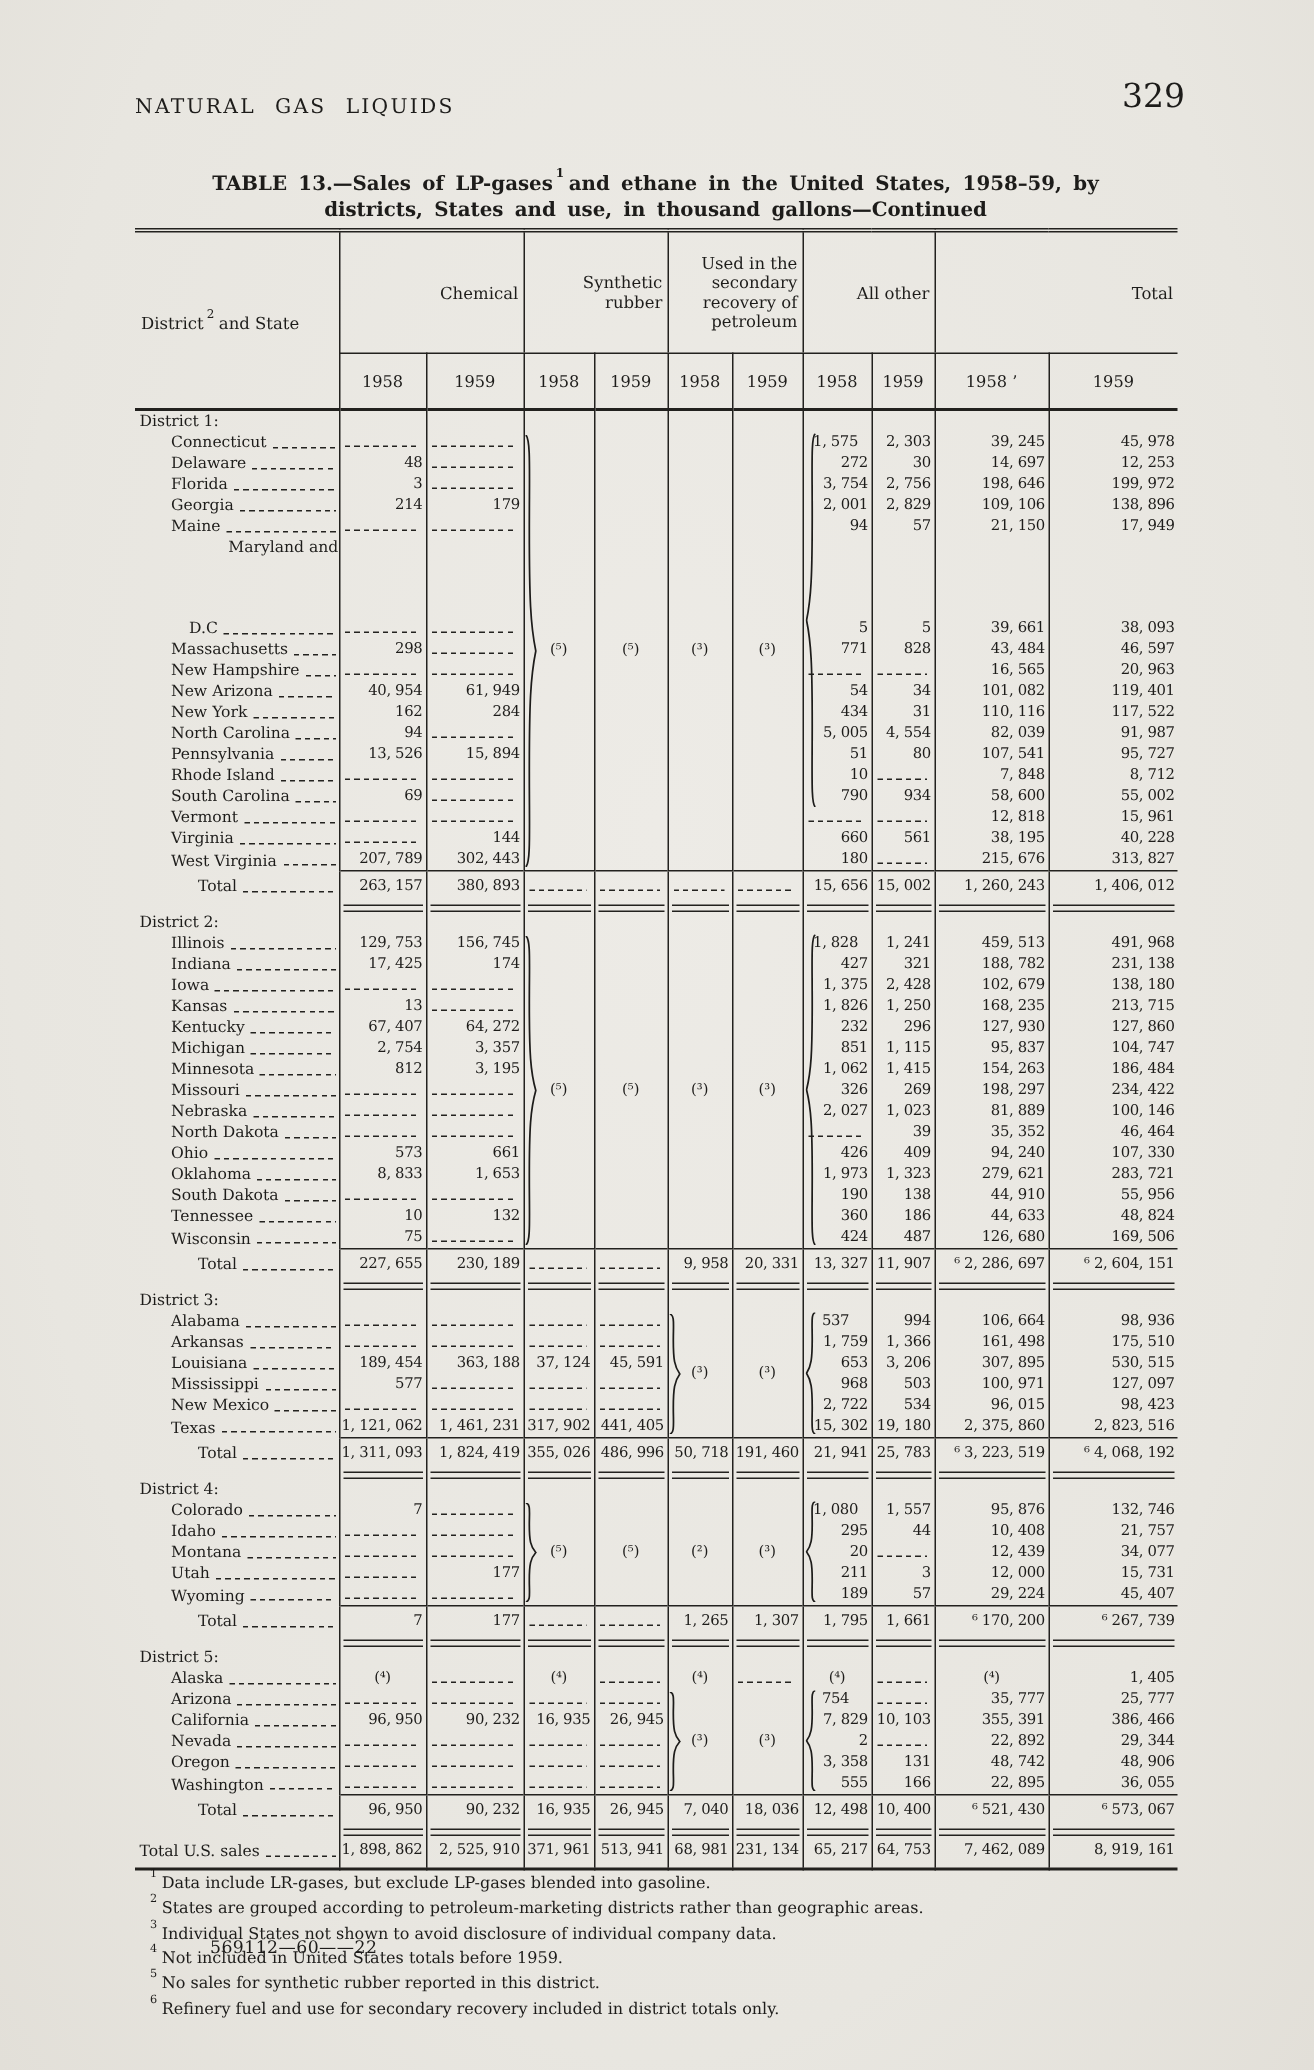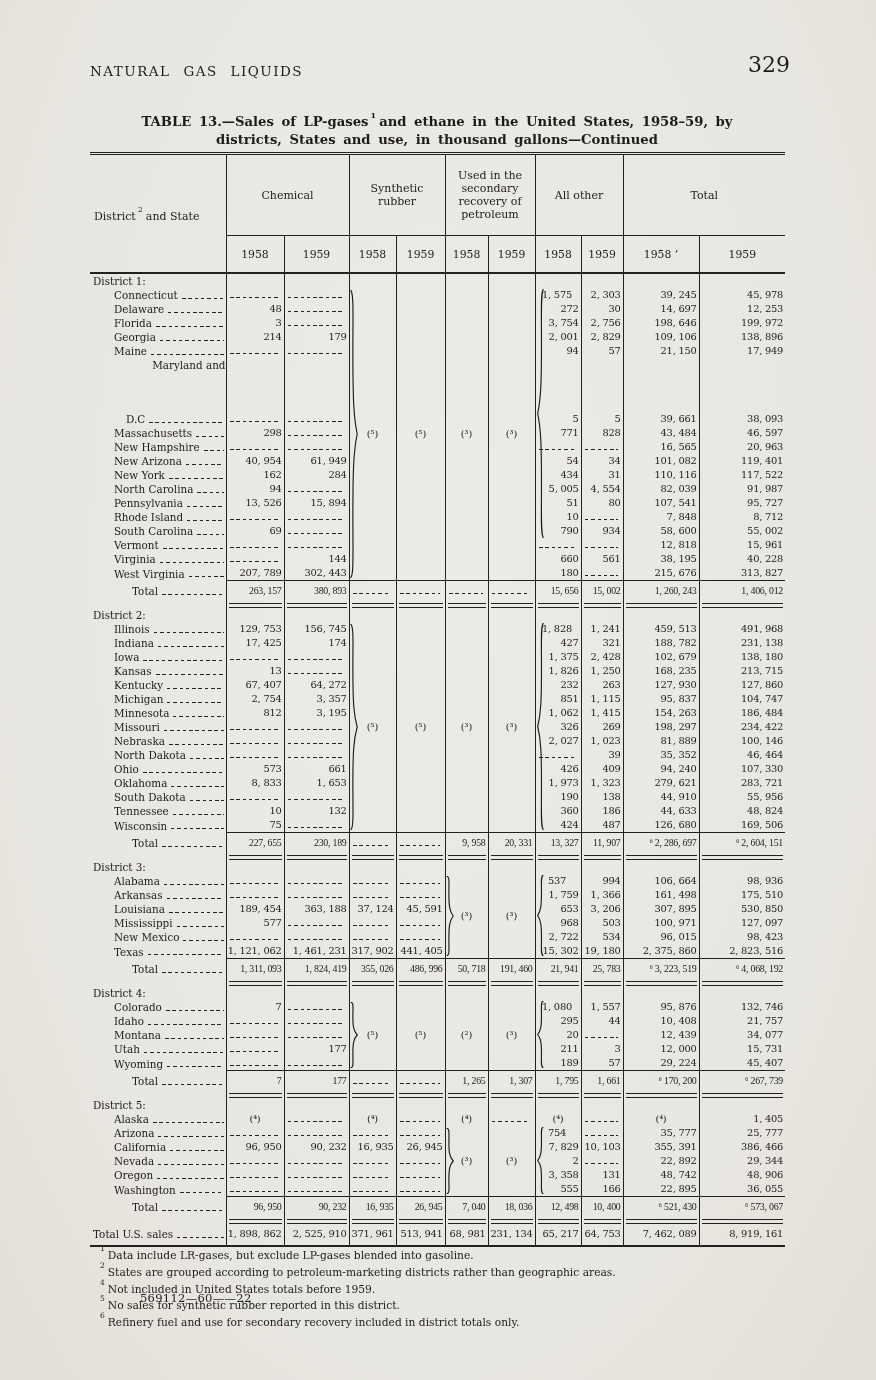--- a/index.html
+++ b/index.html
@@ -19,30 +19,30 @@
   .stubhead sup{font-weight:normal;}
 
   .table-wrap{position:absolute; top:152px; left:90px; width:695px;}
   table{width:695px; border-collapse:collapse; table-layout:fixed;
         border-top:3px double var(--ink); border-bottom:2px solid var(--ink);}
   th,td{padding:0; font-weight:normal;}
 
   th.stubhead{border-bottom:2px solid var(--ink); text-align:left; vertical-align:middle;
     padding:14px 0 10px 4px; font-size:11px;}
   th.group{border-left:1px solid var(--ink); border-bottom:1px solid var(--ink);
-    height:80px; vertical-align:middle; text-align:center; font-size:11px; line-height:13px; padding:0 3px;}
+    height:80px; vertical-align:middle; text-align:right; font-size:11px; line-height:13px; padding:0 3px;}
   th.year{border-left:1px solid var(--ink); border-bottom:2px solid var(--ink);
     height:36px; vertical-align:middle; font-size:10.8px;}
 
   td{line-height:var(--rh); vertical-align:bottom; font-size:10.4px;}
   td.num{text-align:right; padding-right:2px; white-space:nowrap; font-size:9.9px; letter-spacing:-0.25px;}
   td.ctr{text-align:center; padding-right:0;}
   td.mid{vertical-align:middle; text-align:center; position:relative; font-size:9.9px;}
   .vl{border-left:1px solid var(--ink);}
-  .tt{border-top:1px solid var(--ink);font-family:Liberation Serif, serif;}
+  .tt{border-top:1px solid var(--ink);}
   tr.total-row td{padding-top:3px; padding-bottom:2px;}
   tr.us-row td{padding-top:3px; padding-bottom:4px;}
   tr.district-row td{height:var(--rh);}
   tr.rule-row td{height:8px;}
   .dbl{height:3px; border-top:1px solid var(--ink); border-bottom:1px solid var(--ink); margin:1px 2px 0 2px;}
 
   .dashfill{height:1px; margin:0 3px 4px 3px;
     background:repeating-linear-gradient(90deg, #23221f 0 3.5px, transparent 3.5px 6.3px);}
   .stub-cell{padding:0;}
   .stub{display:flex;text-align:right;}
@@ -579,21 +579,21 @@
           <tr class="state-row">
             <td class="stub-cell">
               <div class="stub ind-s">
                 <span>Kentucky</span>
                 <span class="leader"></span>
               </div>
             </td>
             <td class="num vl">67, 407</td>
             <td class="num vl">64, 272</td>
             <td class="num vl">232</td>
-            <td class="num vl">263</td>
+            <td class="num vl">296</td>
             <td class="num vl">127, 930</td>
             <td class="num vl">127, 860</td>
           </tr>
           <tr class="state-row">
             <td class="stub-cell">
               <div class="stub ind-s">
                 <span>Michigan</span>
                 <span class="leader"></span>
               </div>
             </td>
@@ -885,21 +885,21 @@
                 <span class="leader"></span>
               </div>
             </td>
             <td class="num vl">189, 454</td>
             <td class="num vl">363, 188</td>
             <td class="num vl">37, 124</td>
             <td class="num vl">45, 591</td>
             <td class="num vl">653</td>
             <td class="num vl">3, 206</td>
             <td class="num vl">307, 895</td>
-            <td class="num vl">530, 850</td>
+            <td class="num vl">530, 515</td>
           </tr>
           <tr class="state-row">
             <td class="stub-cell">
               <div class="stub ind-s">
                 <span>Mississippi</span>
                 <span class="leader"></span>
               </div>
             </td>
             <td class="num vl">577</td>
             <td class="num vl">
@@ -1413,20 +1413,21 @@
             <td class="num vl">7, 462, 089</td>
             <td class="num vl">8, 919, 161</td>
           </tr>
         </tbody>
     </table>
   </div>
 
   <div class="footnotes">
     <div class="fn"><sup>1</sup><span>Data include LR-gases, but exclude LP-gases blended into gasoline.</span></div>
     <div class="fn"><sup>2</sup><span>States are grouped according to petroleum-marketing districts rather than geographic areas.</span></div>
+    <div class="fn"><sup>3</sup><span>Individual States not shown to avoid disclosure of individual company data.</span></div>
     <div class="fn"><sup>4</sup><span>Not included in United States totals before 1959.</span></div>
     <div class="fn"><sup>5</sup><span>No sales for synthetic rubber reported in this district.</span></div>
     <div class="fn"><sup>6</sup><span>Refinery fuel and use for secondary recovery included in district totals only.</span></div>
   </div>
 
   <div class="print-code">569112—60——22</div>
 
 </div>
 
 </body></html>

